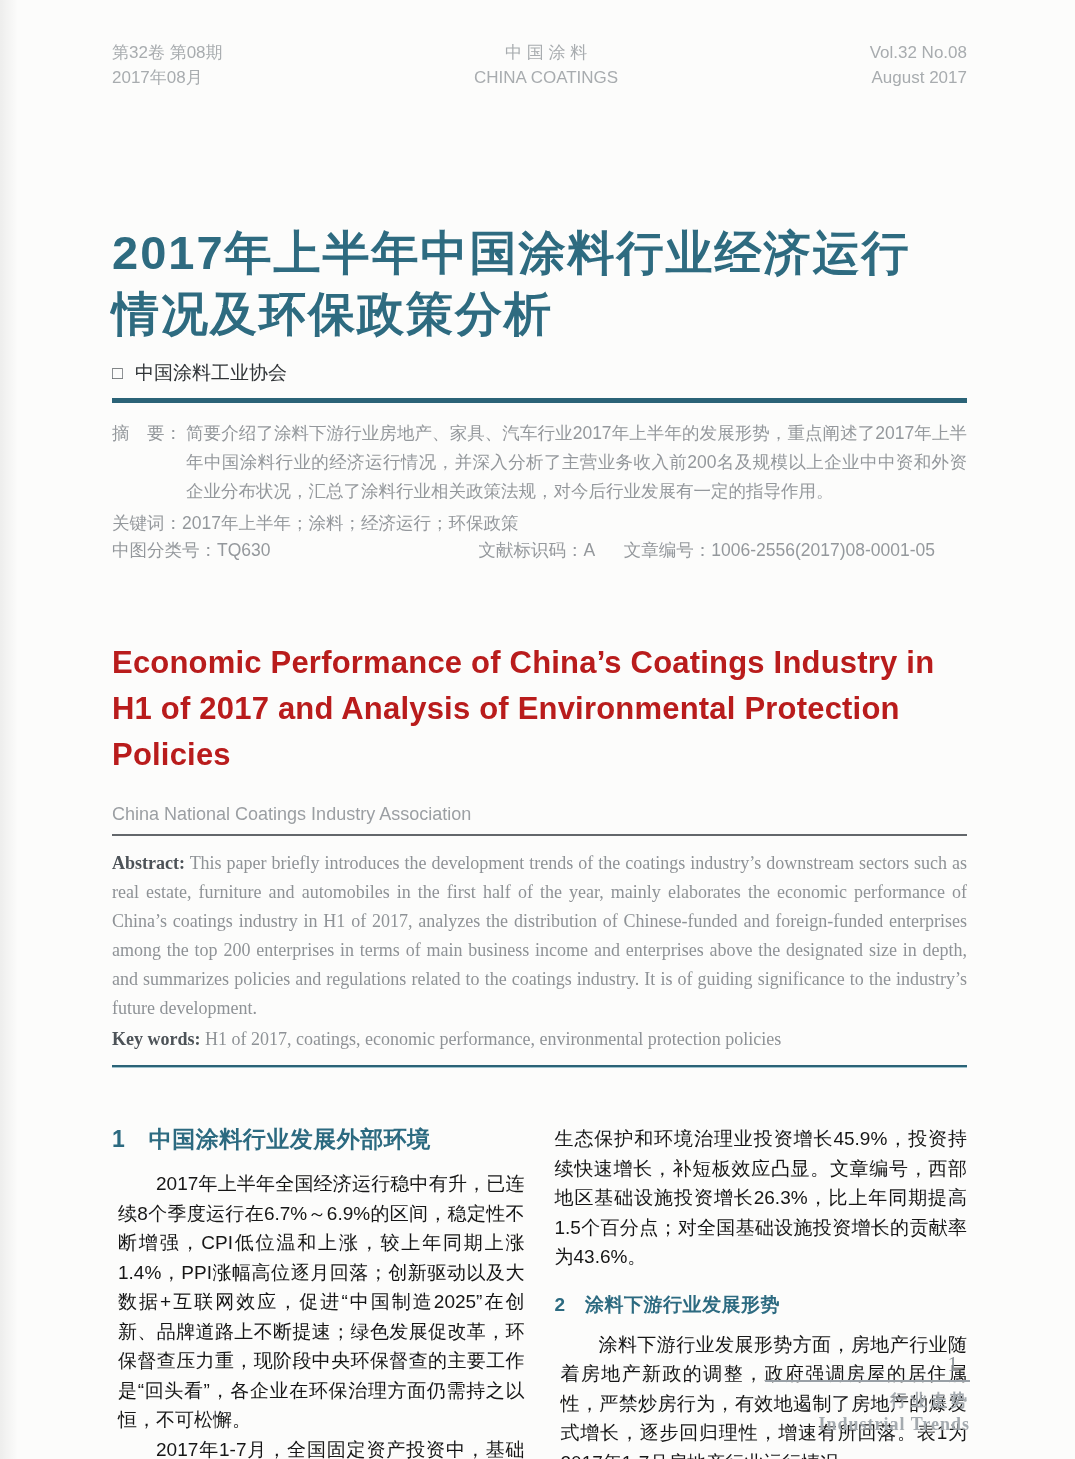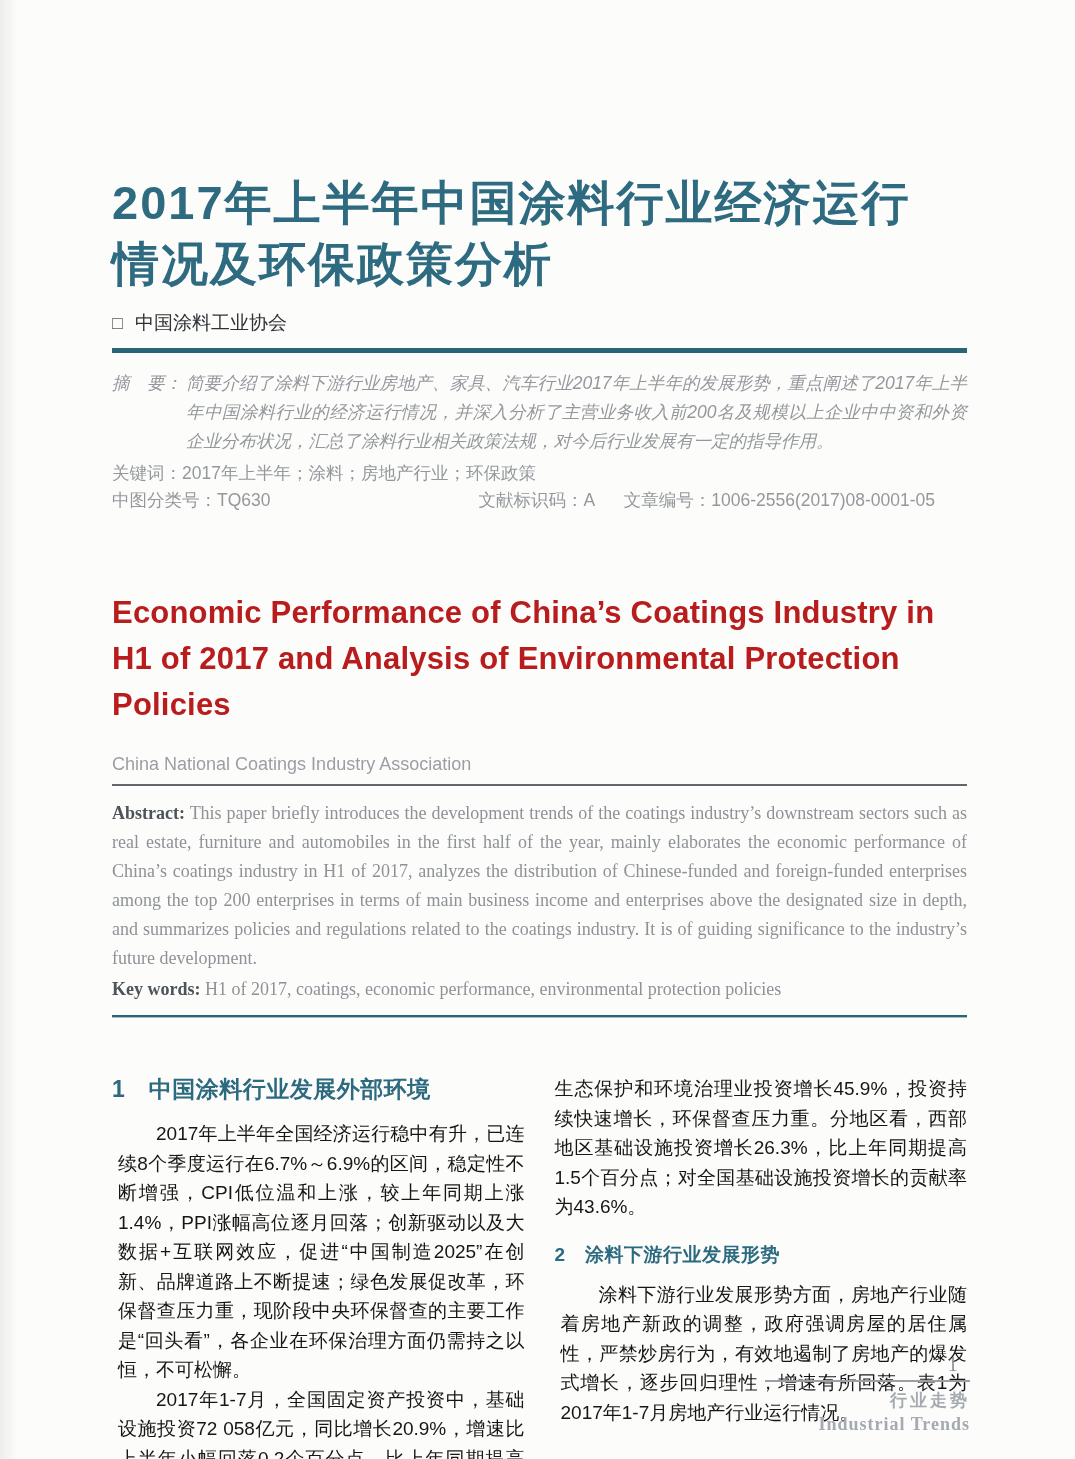--- a/index.html
+++ b/index.html
@@ -77,21 +77,20 @@
   .abstract-zh {
     margin-top: 16px;
     color: #94989c;
     font-size: 17.5px;
     line-height: 29px;
     text-align: justify;
   }
   .abstract-zh .hang {
     position: relative;
     padding-left: 74px;
-    font-style: italic;
   }
   .abstract-zh .hang .lbl {
     position: absolute;
     left: 0; top: 0;
   }
   .kw-line { margin-top: 3px; color: #94989c; font-size: 17.5px; line-height: 29px; }
   .clc-row {
     display: flex;
     color: #94989c;
     font-size: 17.5px;
@@ -208,40 +207,54 @@
     color: #a4aaaf;
     letter-spacing: 1px;
   }
 </style>
 </head>
 <body>
 
 <div class="page">
   <div class="content">
 
+    <div class="journal-header">
+      <div class="col-left">
+        <div>第32卷 第08期</div>
+        <div>2017年08月</div>
+      </div>
+      <div class="col-center">
+        <div>中 国 涂 料</div>
+        <div>CHINA COATINGS</div>
+      </div>
+      <div class="col-right">
+        <div>Vol.32  No.08</div>
+        <div>August 2017</div>
+      </div>
+    </div>
 
     <div class="title-zh">
       <div>2017年上半年中国涂料行业经济运行</div>
       <div>情况及环保政策分析</div>
     </div>
 
     <div class="author-zh">
       <span class="sq">□</span>
       <span>中国涂料工业协会</span>
     </div>
     <div class="rule-thick"></div>
 
     <div class="abstract-zh">
       <div class="hang">
         <span class="lbl">摘　要：</span>
         <span>简要介绍了涂料下游行业房地产、家具、汽车行业2017年上半年的发展形势，重点阐述了2017年上半年中国涂料行业的经济运行情况，并深入分析了主营业务收入前200名及规模以上企业中中资和外资企业分布状况，汇总了涂料行业相关政策法规，对今后行业发展有一定的指导作用。</span>
       </div>
     </div>
     <div class="kw-line">
-      <span>关键词：</span><span>2017年上半年；涂料；房地产行业；环保政策</span>
+      <span>关键词：</span><span>2017年上半年；涂料；经济运行；环保政策</span>
     </div>
     <div class="clc-row">
       <span class="left">
         <span>中图分类号：</span><span>TQ630</span>
       </span>
       <span class="mid">
         <span>文献标识码：</span><span>A</span>
       </span>
       <span class="right">
         <span>文章编号：</span><span>1006-2556(2017)08-0001-05</span>
@@ -260,21 +273,21 @@
     </div>
     <div class="rule-teal"></div>
 
     <div class="body-cols">
       <div class="col">
         <div class="sec-h1">1　中国涂料行业发展外部环境</div>
         <p class="body-p indent">2017年上半年全国经济运行稳中有升，已连续8个季度运行在6.7%～6.9%的区间，稳定性不断增强，CPI低位温和上涨，较上年同期上涨1.4%，PPI涨幅高位逐月回落；创新驱动以及大数据+互联网效应，促进“中国制造2025”在创新、品牌道路上不断提速；绿色发展促改革，环保督查压力重，现阶段中央环保督查的主要工作是“回头看”，各企业在环保治理方面仍需持之以恒，不可松懈。</p>
         <p class="body-p indent">2017年1-7月，全国固定资产投资中，基础设施投资72 058亿元，同比增长20.9%，增速比上半年小幅回落0.2个百分点，比上年同期提高1.3个百分点。其中，</p>
       </div>
       <div class="col">
-        <p class="body-p">生态保护和环境治理业投资增长45.9%，投资持续快速增长，环保督查压力重。分地区看，西部地区基础设施投资增长26.3%，比上年同期提高1.5个百分点；对全国基础设施投资增长的贡献率为43.6%。</p>
+        <p class="body-p">生态保护和环境治理业投资增长45.9%，投资持续快速增长，补短板效应凸显。文章编号，西部地区基础设施投资增长26.3%，比上年同期提高1.5个百分点；对全国基础设施投资增长的贡献率为43.6%。</p>
         <div class="sec-h2">2　涂料下游行业发展形势</div>
         <p class="body-p indent">涂料下游行业发展形势方面，房地产行业随着房地产新政的调整，政府强调房屋的居住属性，严禁炒房行为，有效地遏制了房地产的爆发式增长，逐步回归理性，增速有所回落。表1为2017年1-7月房地产行业运行情况。</p>
       </div>
     </div>
   </div>
 
   <div class="footer">
     <div class="pagenum">1</div>
     <div class="foot-rule"></div>
     <div class="col-zh">行业走势</div>

